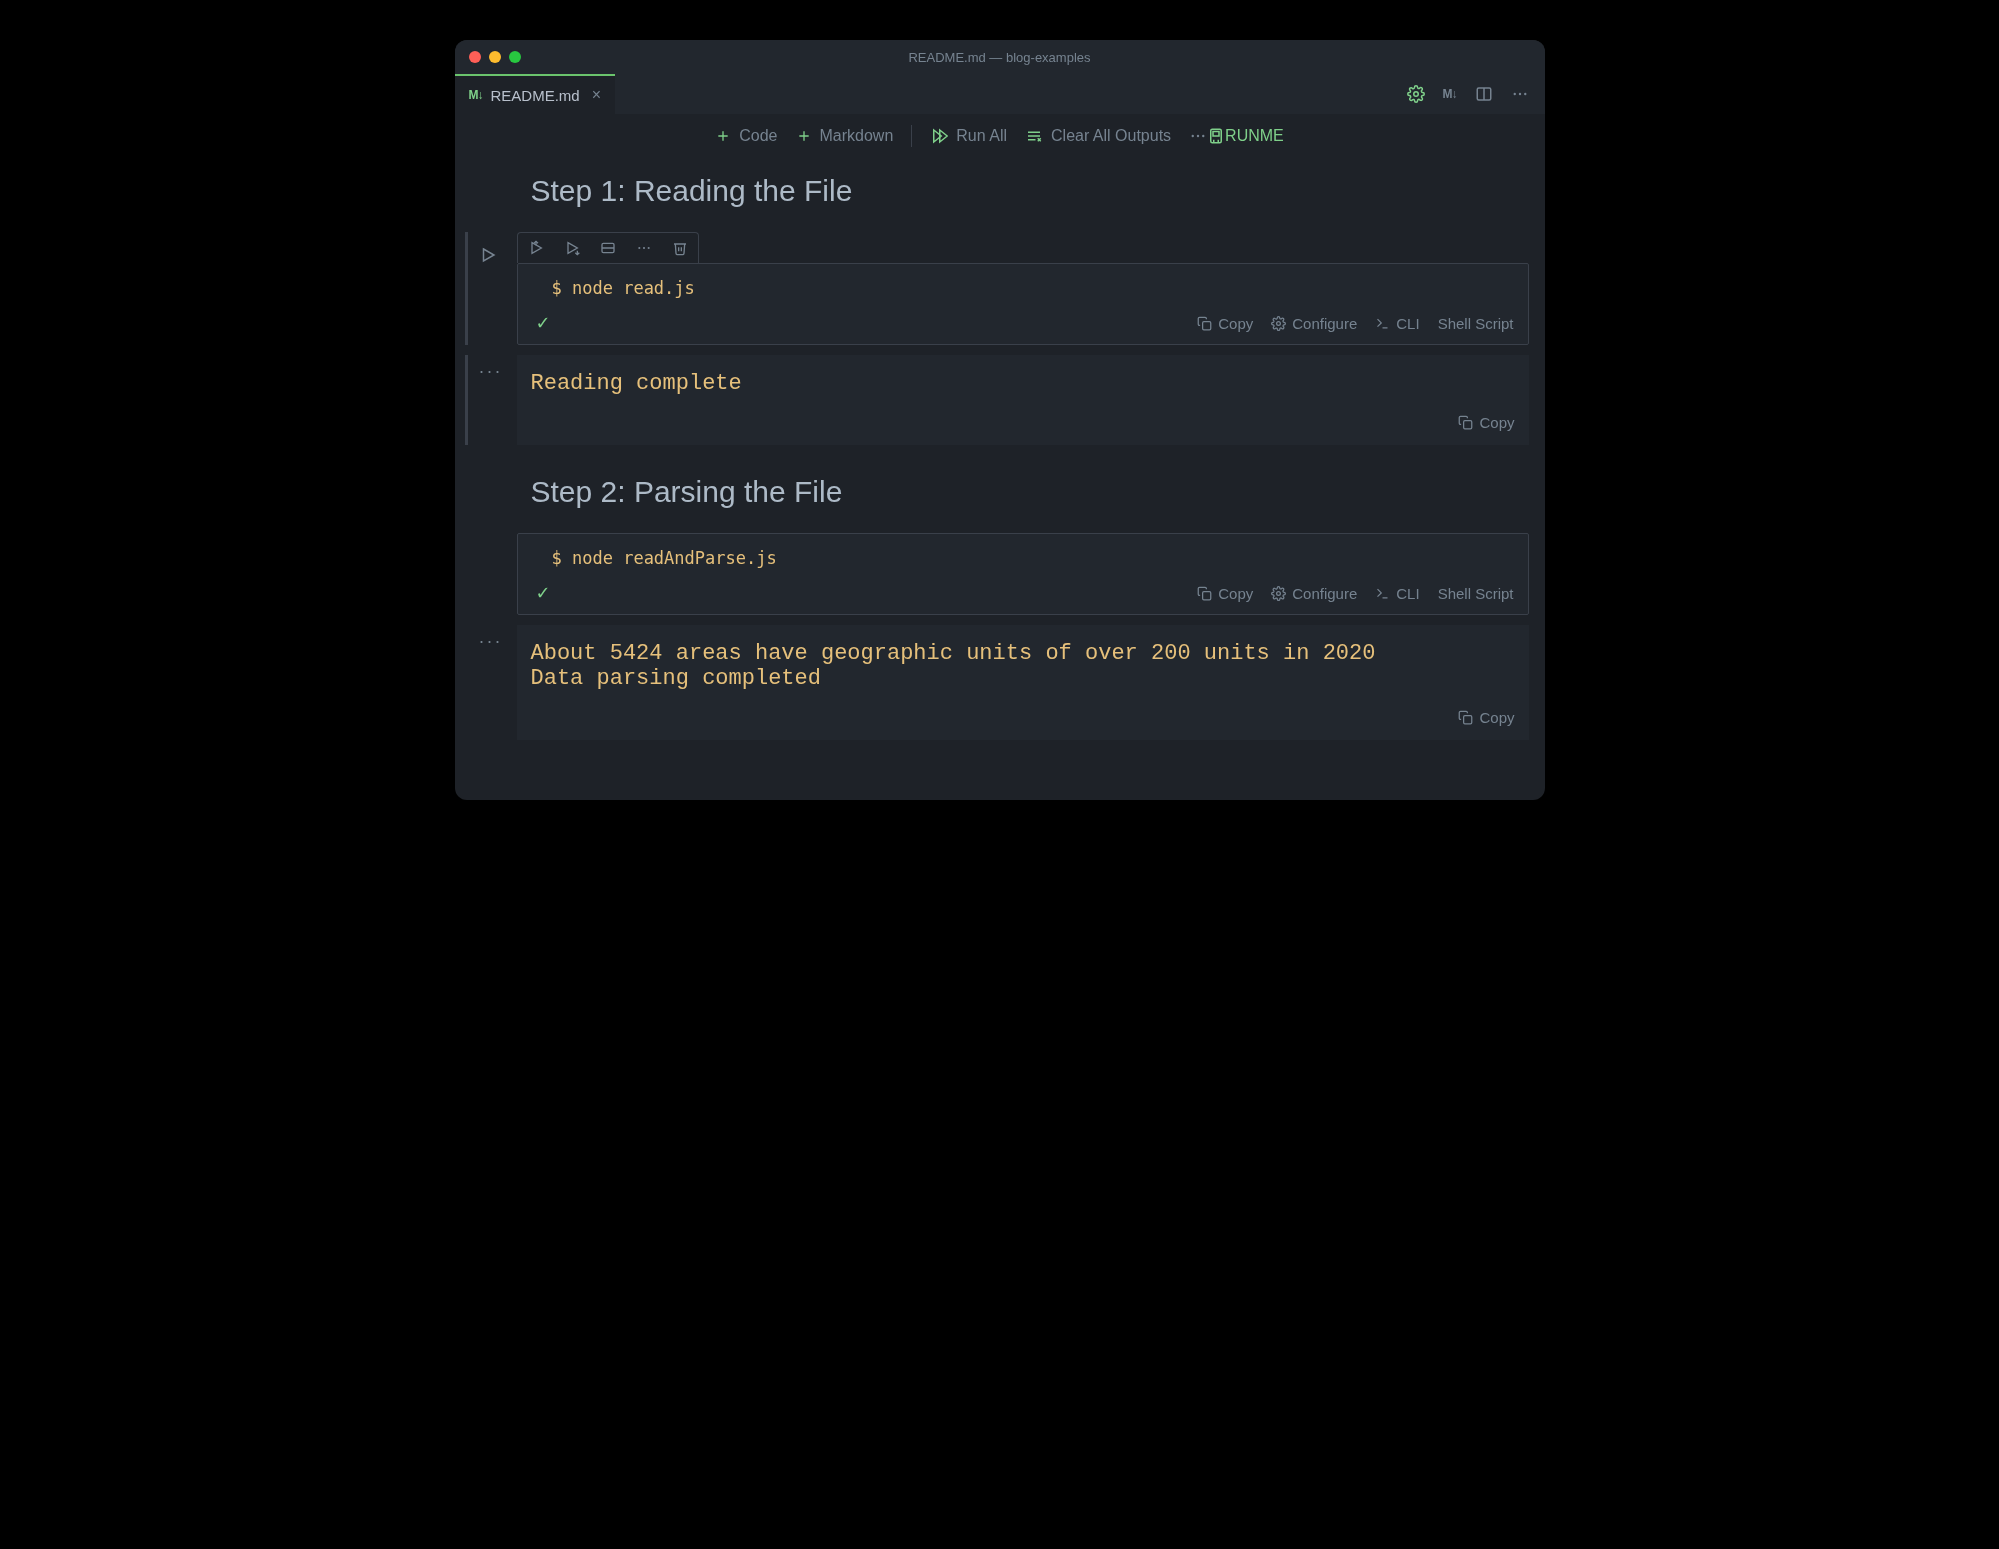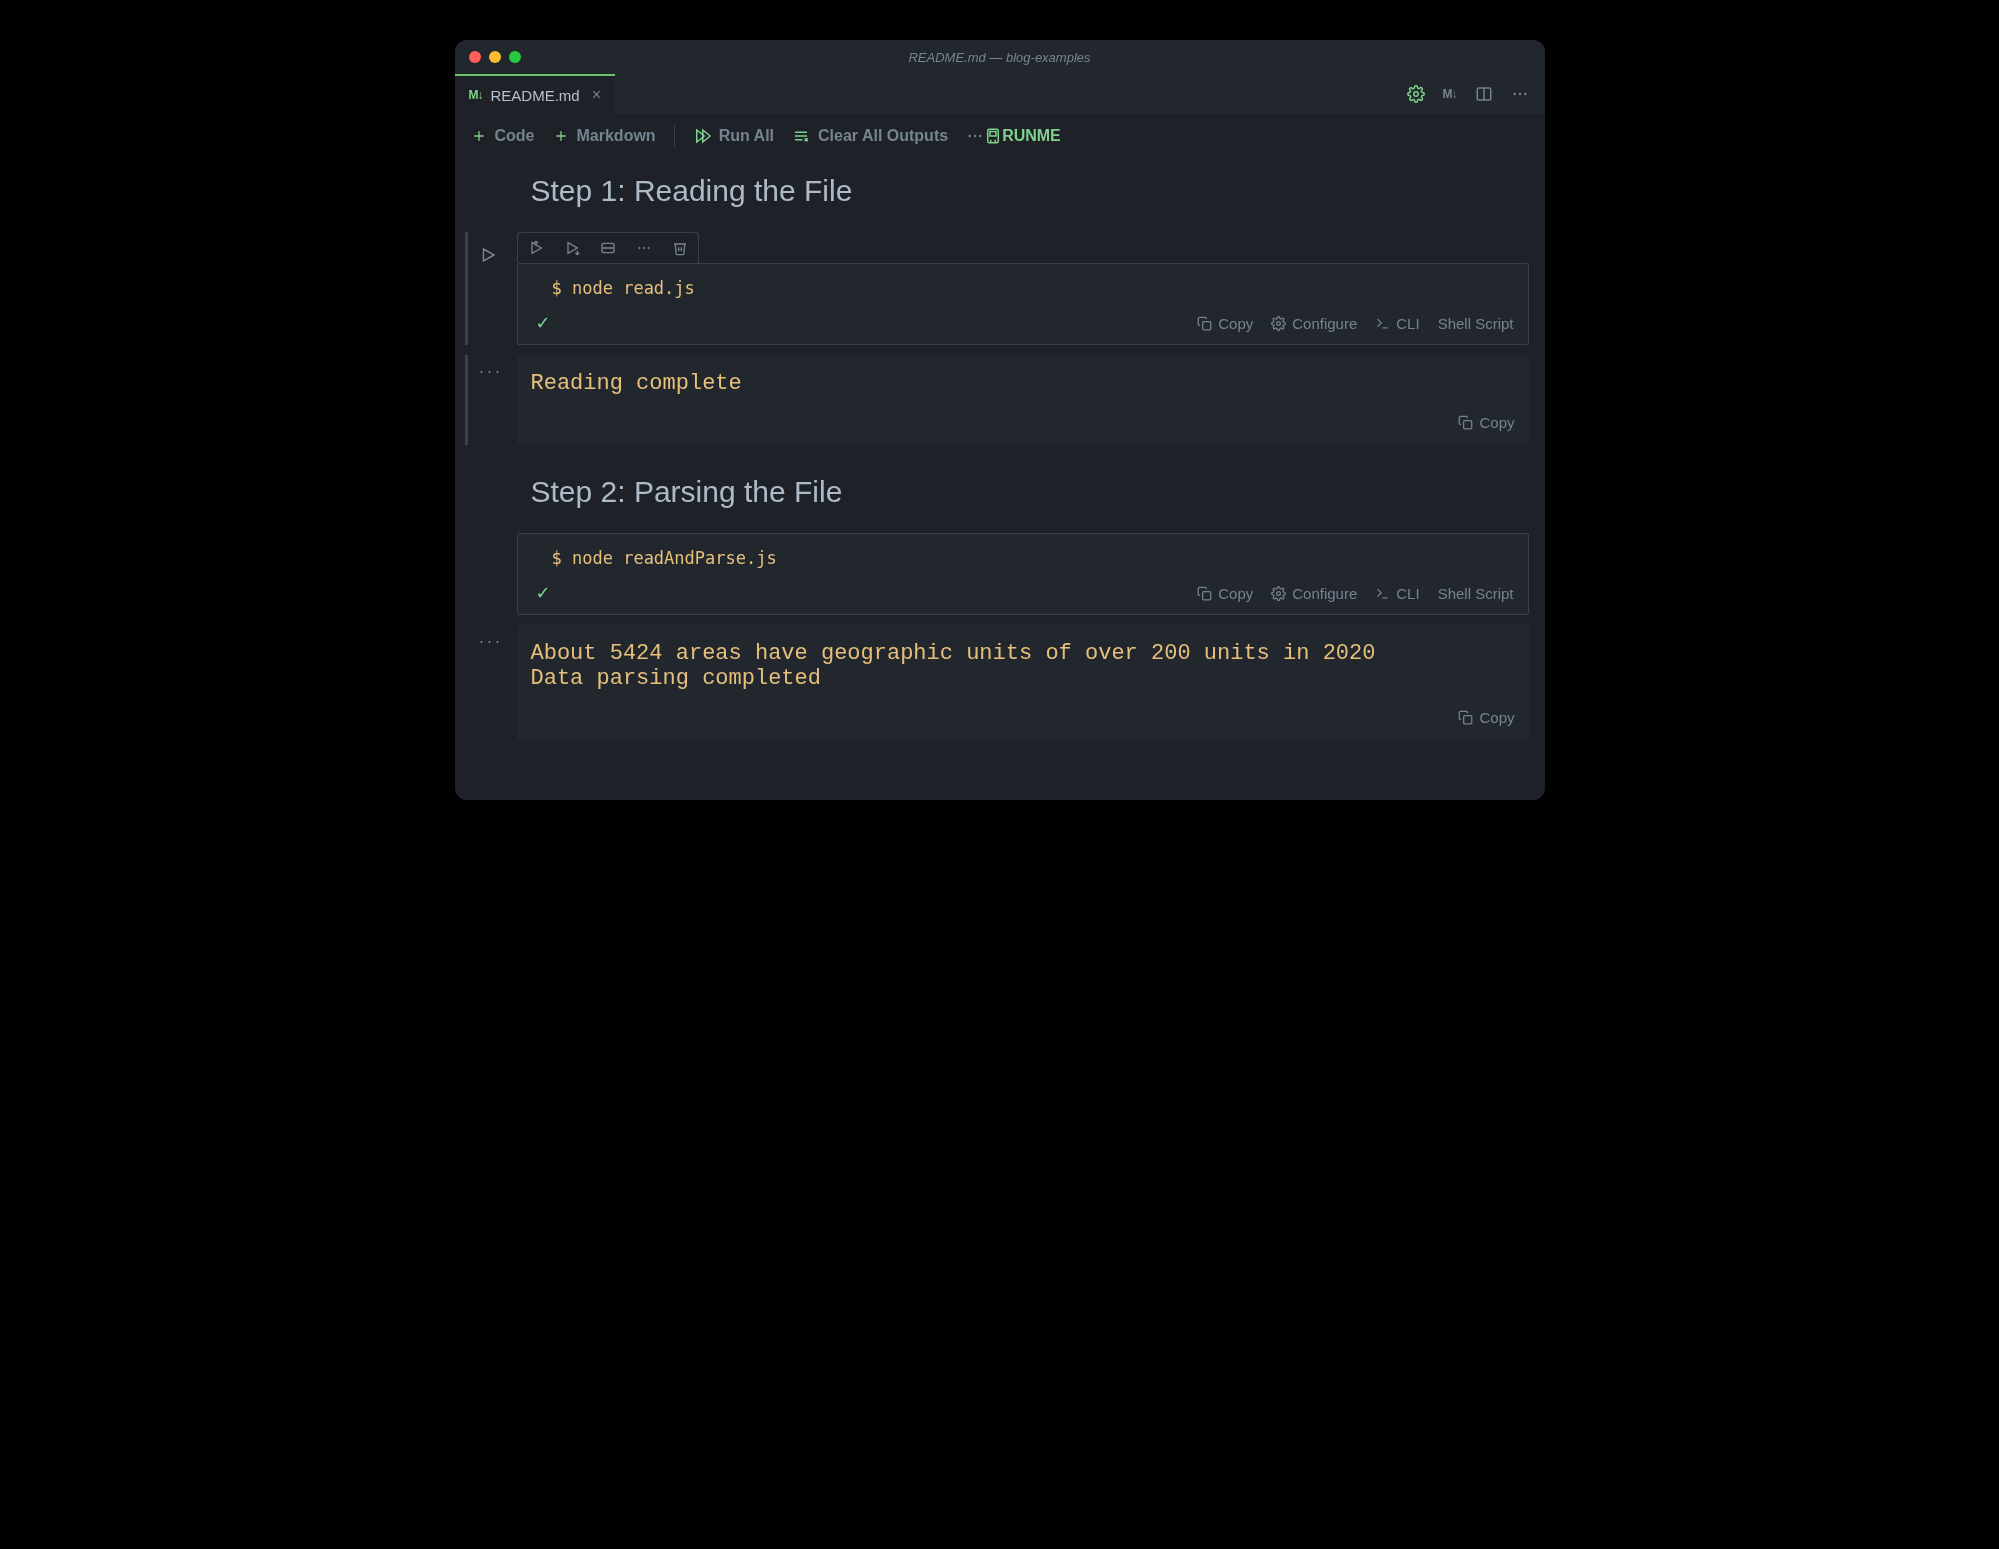--- a/index.html
+++ b/index.html
@@ -39,21 +39,20 @@
     box-shadow: 0 20px 60px rgba(0,0,0,.6);
   }
 
   
   .titlebar {
     height: 34px;
     background: var(--bg-titlebar);
     display:flex; align-items:center;
     padding: 0 14px;
     position:relative;
-    font-style:italic;
   }
   .traffic { display:flex; gap:8px; }
   .dot { width:12px; height:12px; border-radius:50%; }
   .dot.red{background:#ff5f57;} .dot.yellow{background:#febc2e;} .dot.green{background:#28c840;}
   .titlebar-title {
     position:absolute; left:0; right:0; text-align:center;
     font-size:13px; color: var(--fg-dim);
     pointer-events:none;
   }
 
@@ -74,26 +73,25 @@
   }
   .tab .md-icon { color: var(--accent-green); font-size:12px; font-weight:bold; letter-spacing:-1px;}
   .tab .close { color: var(--fg-dim); font-size:16px; margin-left:4px; }
   .tab-actions { display:flex; align-items:center; gap:18px; padding-right:16px; color: var(--fg-dim);}
   .tab-actions .ico { width:18px; height:18px; display:flex; align-items:center; justify-content:center; cursor:pointer; }
   .tab-actions .ico.accent { color: var(--accent-green); }
   .md-indicator { font-size:12px; font-weight:bold; letter-spacing:-1px; color: var(--fg-dim);}
 
   
   .toolbar {
-    display:flex; align-items:center; justify-content:flex-start;
+    display:flex; align-items:center; justify-content:center;
     height: 44px;
     padding: 0 16px;
     background: var(--bg-window);
     font-size:16px;
-    font-weight:bold;
   }
   .tool-left { display:flex; align-items:center; gap:18px; color: var(--fg-dim);}
   .tbtn { display:flex; align-items:center; gap:8px; cursor:pointer; }
   .tbtn .plus, .tbtn svg, .tbtn .ico { color: var(--accent-green); }
   .divider { width:1px; height:22px; background: var(--border); }
   .tool-right { display:flex; align-items:center; gap:0; color: var(--accent-green); font-size:16px; }
 
   
   .notebook { padding: 4px 0 30px 0; }
 

